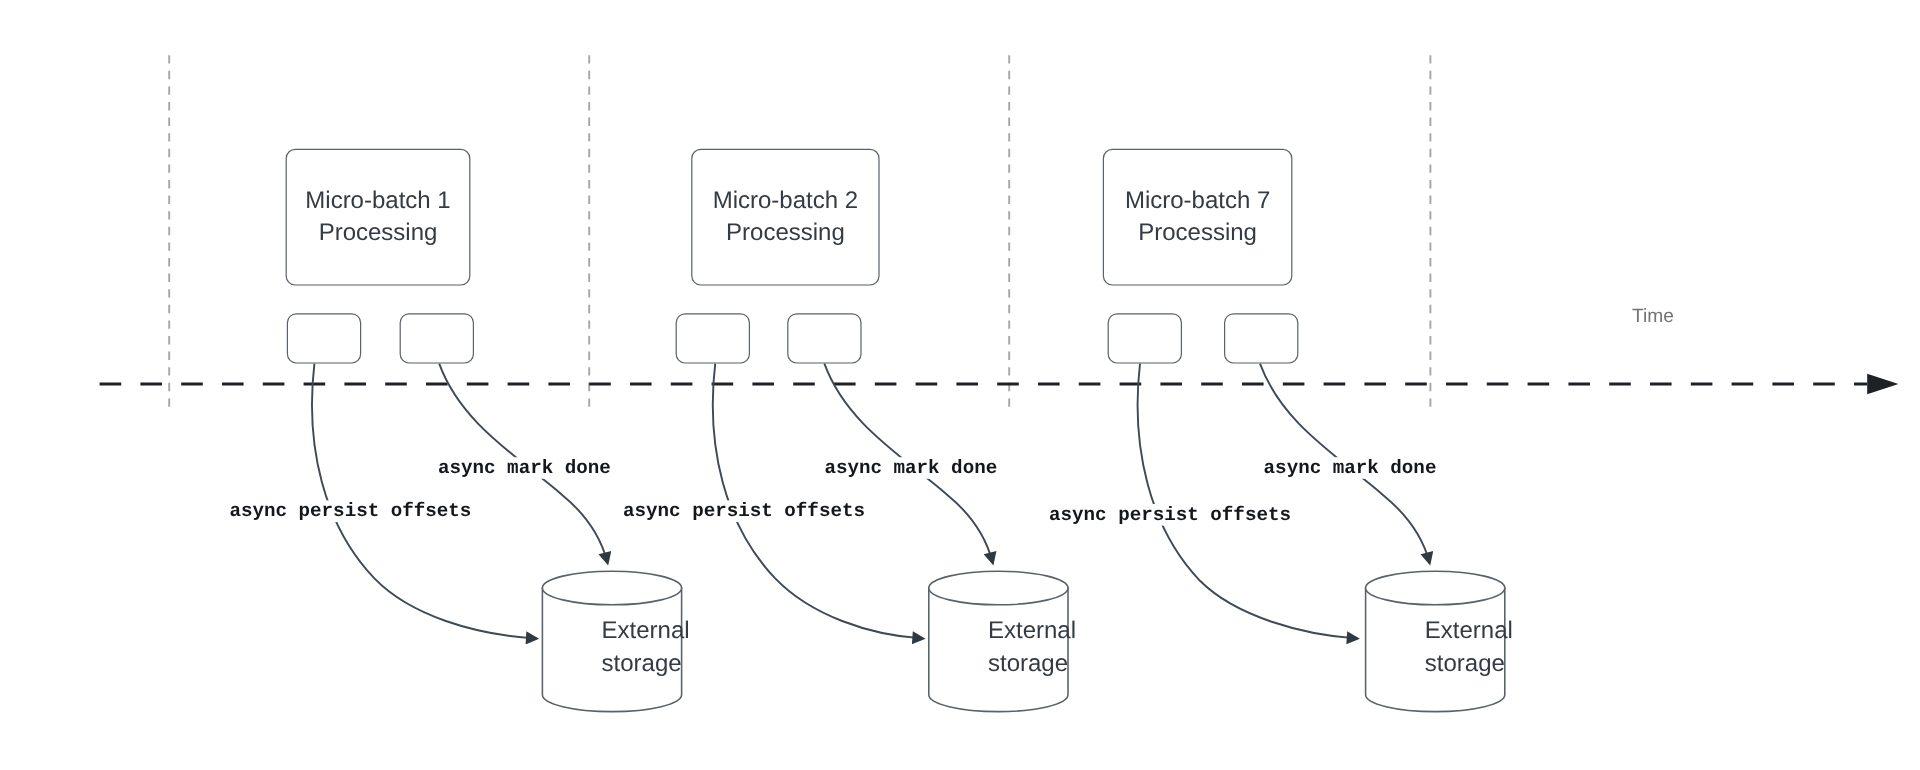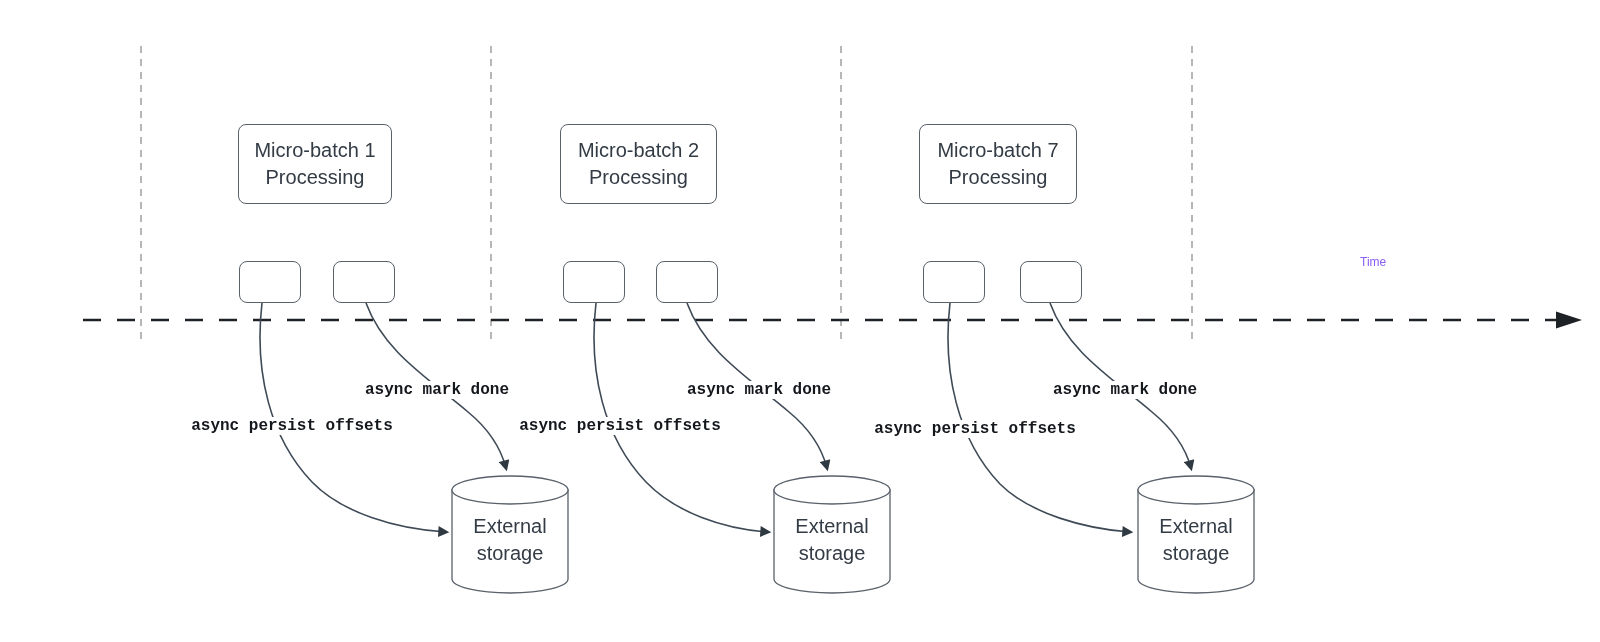--- a/index.html
+++ b/index.html
@@ -2,43 +2,43 @@
 <html><head>
 <meta charset="utf-8">
 <style>
   html,body { margin:0; padding:0; background:#ffffff; }
   .canvas {
     position:relative; width:1600px; height:642px; background:#ffffff;
     font-family:"Liberation Sans", sans-serif; overflow:hidden;
   }
   .layer { position:absolute; left:0; top:0; }
   .mb-box {
-    position:absolute; top:124px; height:80px;
+    position:absolute; top:124px; height:114px;
     border:1px solid #59616b; border-radius:8px; background:#ffffff;
     display:flex; flex-direction:column; align-items:center; justify-content:center;
     font-size:20px; line-height:1.35; color:#333b45; text-align:center;
     box-sizing:border-box;
   }
   .task-box {
     position:absolute; top:261px; width:62px; height:42px;
     border:1px solid #59616b; border-radius:8px; background:#ffffff;
     box-sizing:border-box;
   }
   .flow-label {
     position:absolute; transform:translate(-50%,-50%);
     font-size:16px; font-weight:bold; color:#14171c;
     background:#ffffff; padding:0 3px; white-space:nowrap;font-family:Liberation Mono, monospace;
   }
   .storage-label {
     position:absolute; transform:translate(-50%,-50%);
-    font-size:20px; color:#333b45; line-height:1.35; text-align:center;
+    font-size:20px; color:#333b45; line-height:1.35; text-align:left;margin-left:28px;
   }
   .time-label {
     position:absolute; left:1360px; top:255px;
-    font-size:12px; color:#8b5cf6;
+    font-size:16px; color:#737373;
   }
 </style>
 </head>
 <body>
 
 <div class="canvas">
 
   <svg class="layer" width="1600" height="642" viewBox="0 0 1600 642">
     <defs>
       <marker id="arr" viewBox="0 0 10 10" refX="7" refY="5" markerWidth="13" markerHeight="11" orient="auto" markerUnits="userSpaceOnUse">
@@ -78,21 +78,21 @@
       <path d="M 687 303 C 705 352 749 378 789 412 C 811 430 822 449 827 468" marker-end="url(#arr)"></path>
       <path d="M 950 303 C 942 372 958 440 1000 484 C 1030 514 1086 529 1130 532" marker-end="url(#arr)"></path>
       <path d="M 1050 303 C 1068 352 1112 378 1152 412 C 1174 430 1186 449 1191 468" marker-end="url(#arr)"></path>
     </g>
   </svg>
 
   <div class="mb-box" style="left:238px; width:154px;">
     <div>Micro-batch 1</div>
     <div>Processing</div>
   </div>
-  <div class="mb-box" style="left:560px; width:157px;">
+  <div class="mb-box" style="left:576px; width:157px;">
     <div>Micro-batch 2</div>
     <div>Processing</div>
   </div>
   <div class="mb-box" style="left:919px; width:158px;">
     <div>Micro-batch 7</div>
     <div>Processing</div>
   </div>
 
   <div class="task-box" style="left:239px;"></div>
   <div class="task-box" style="left:333px;"></div>

